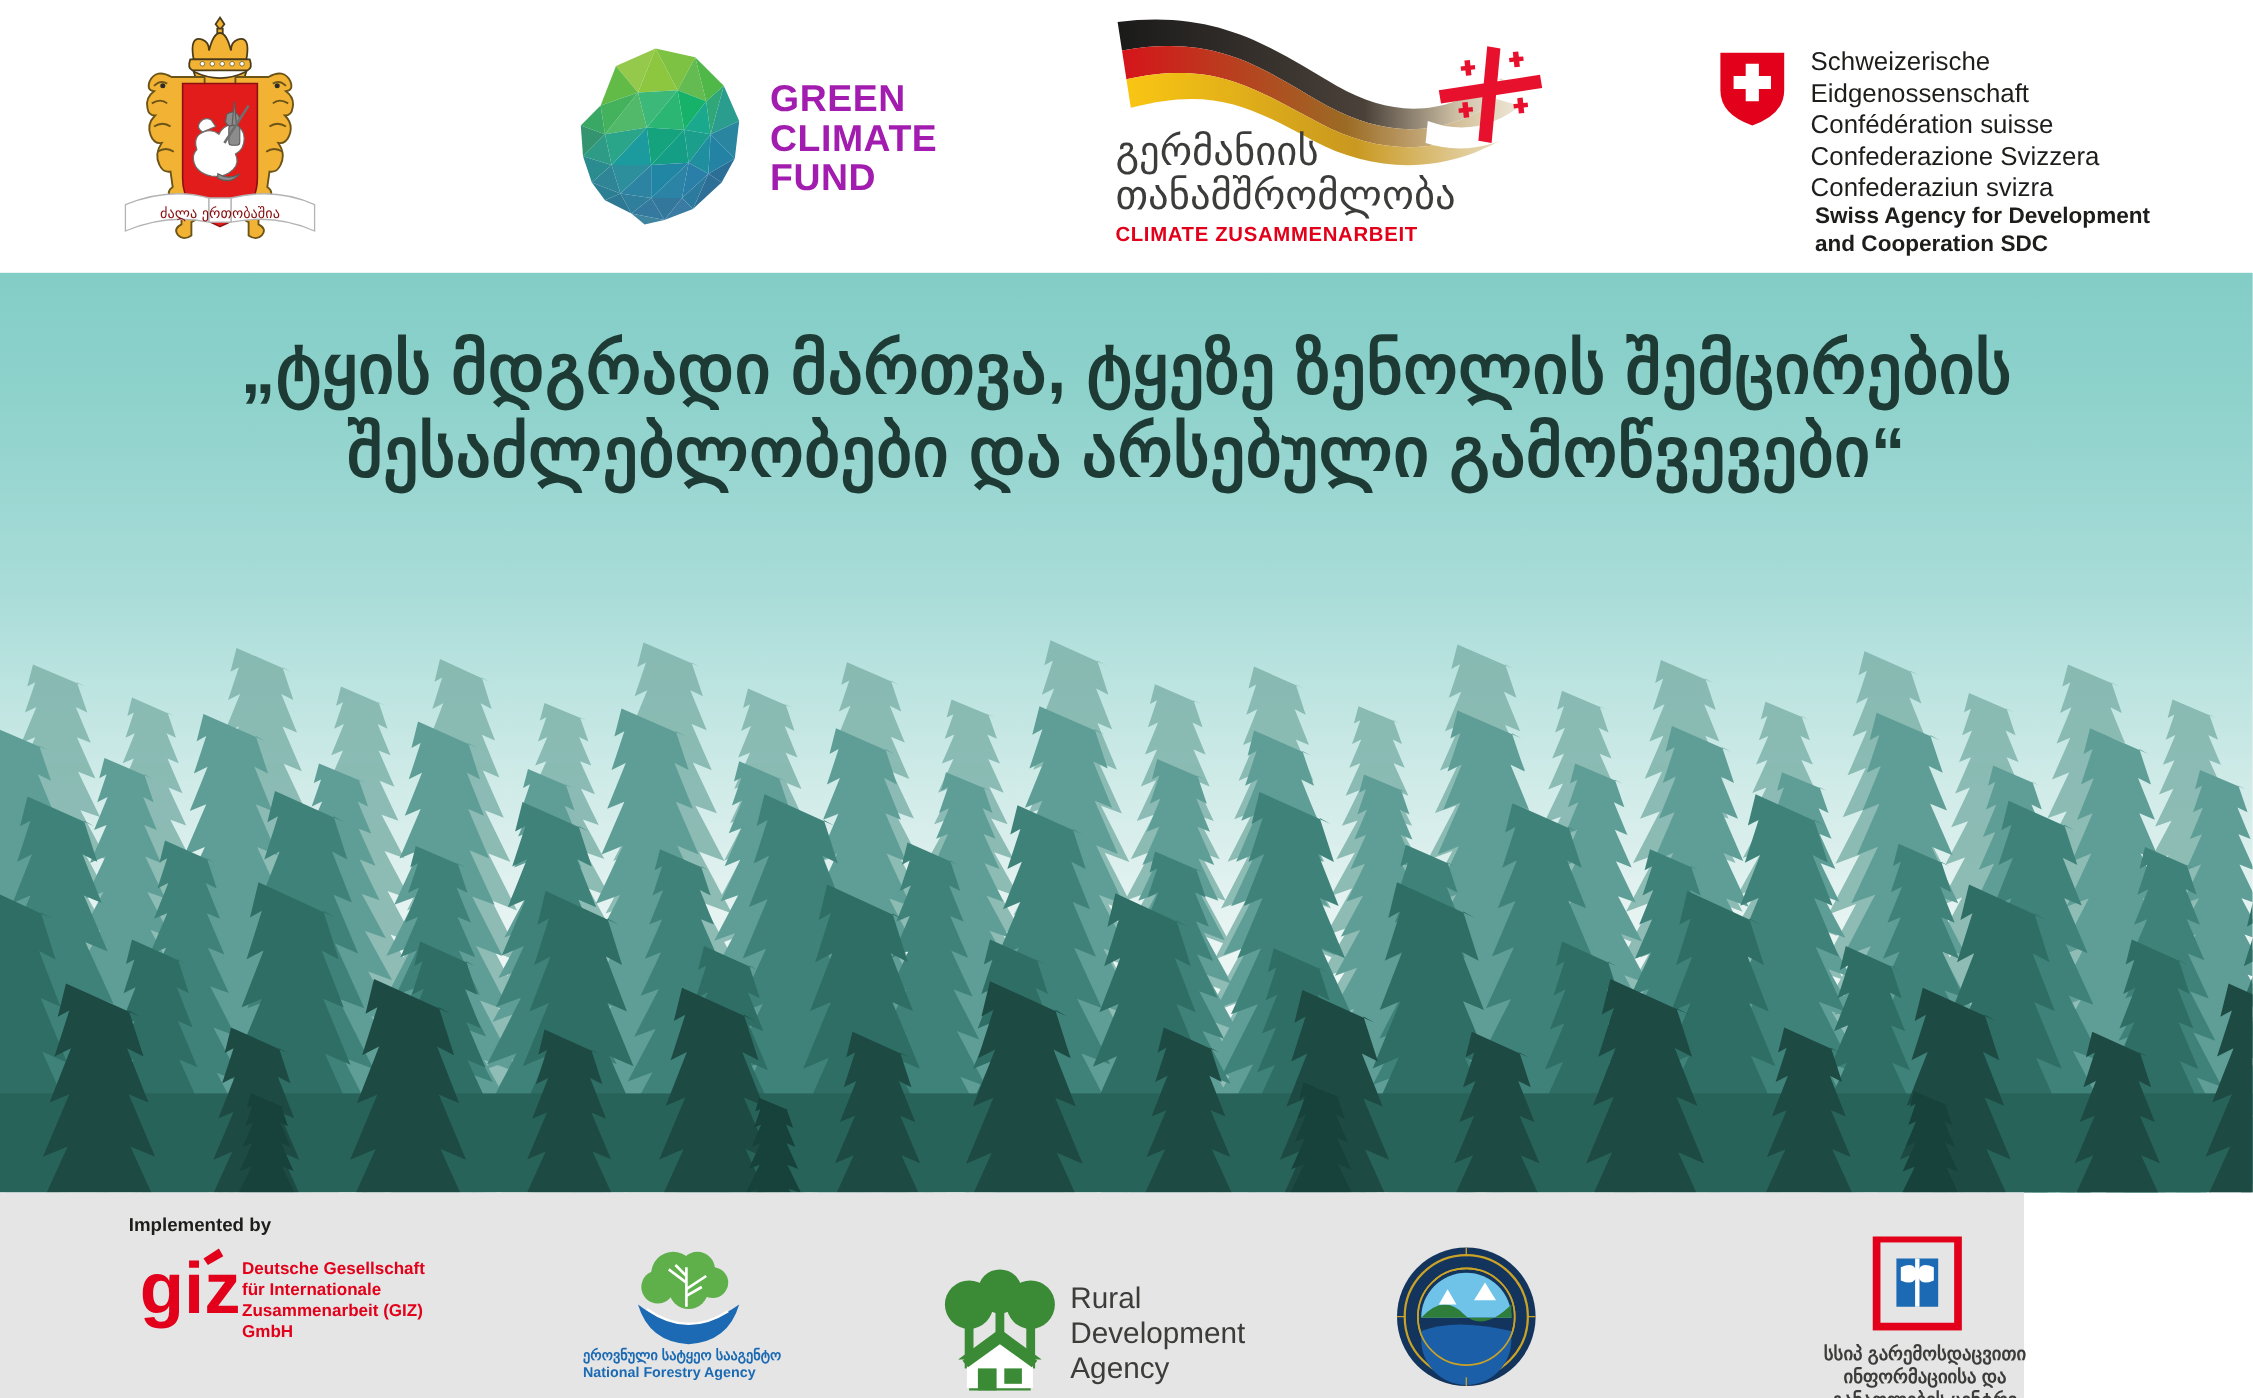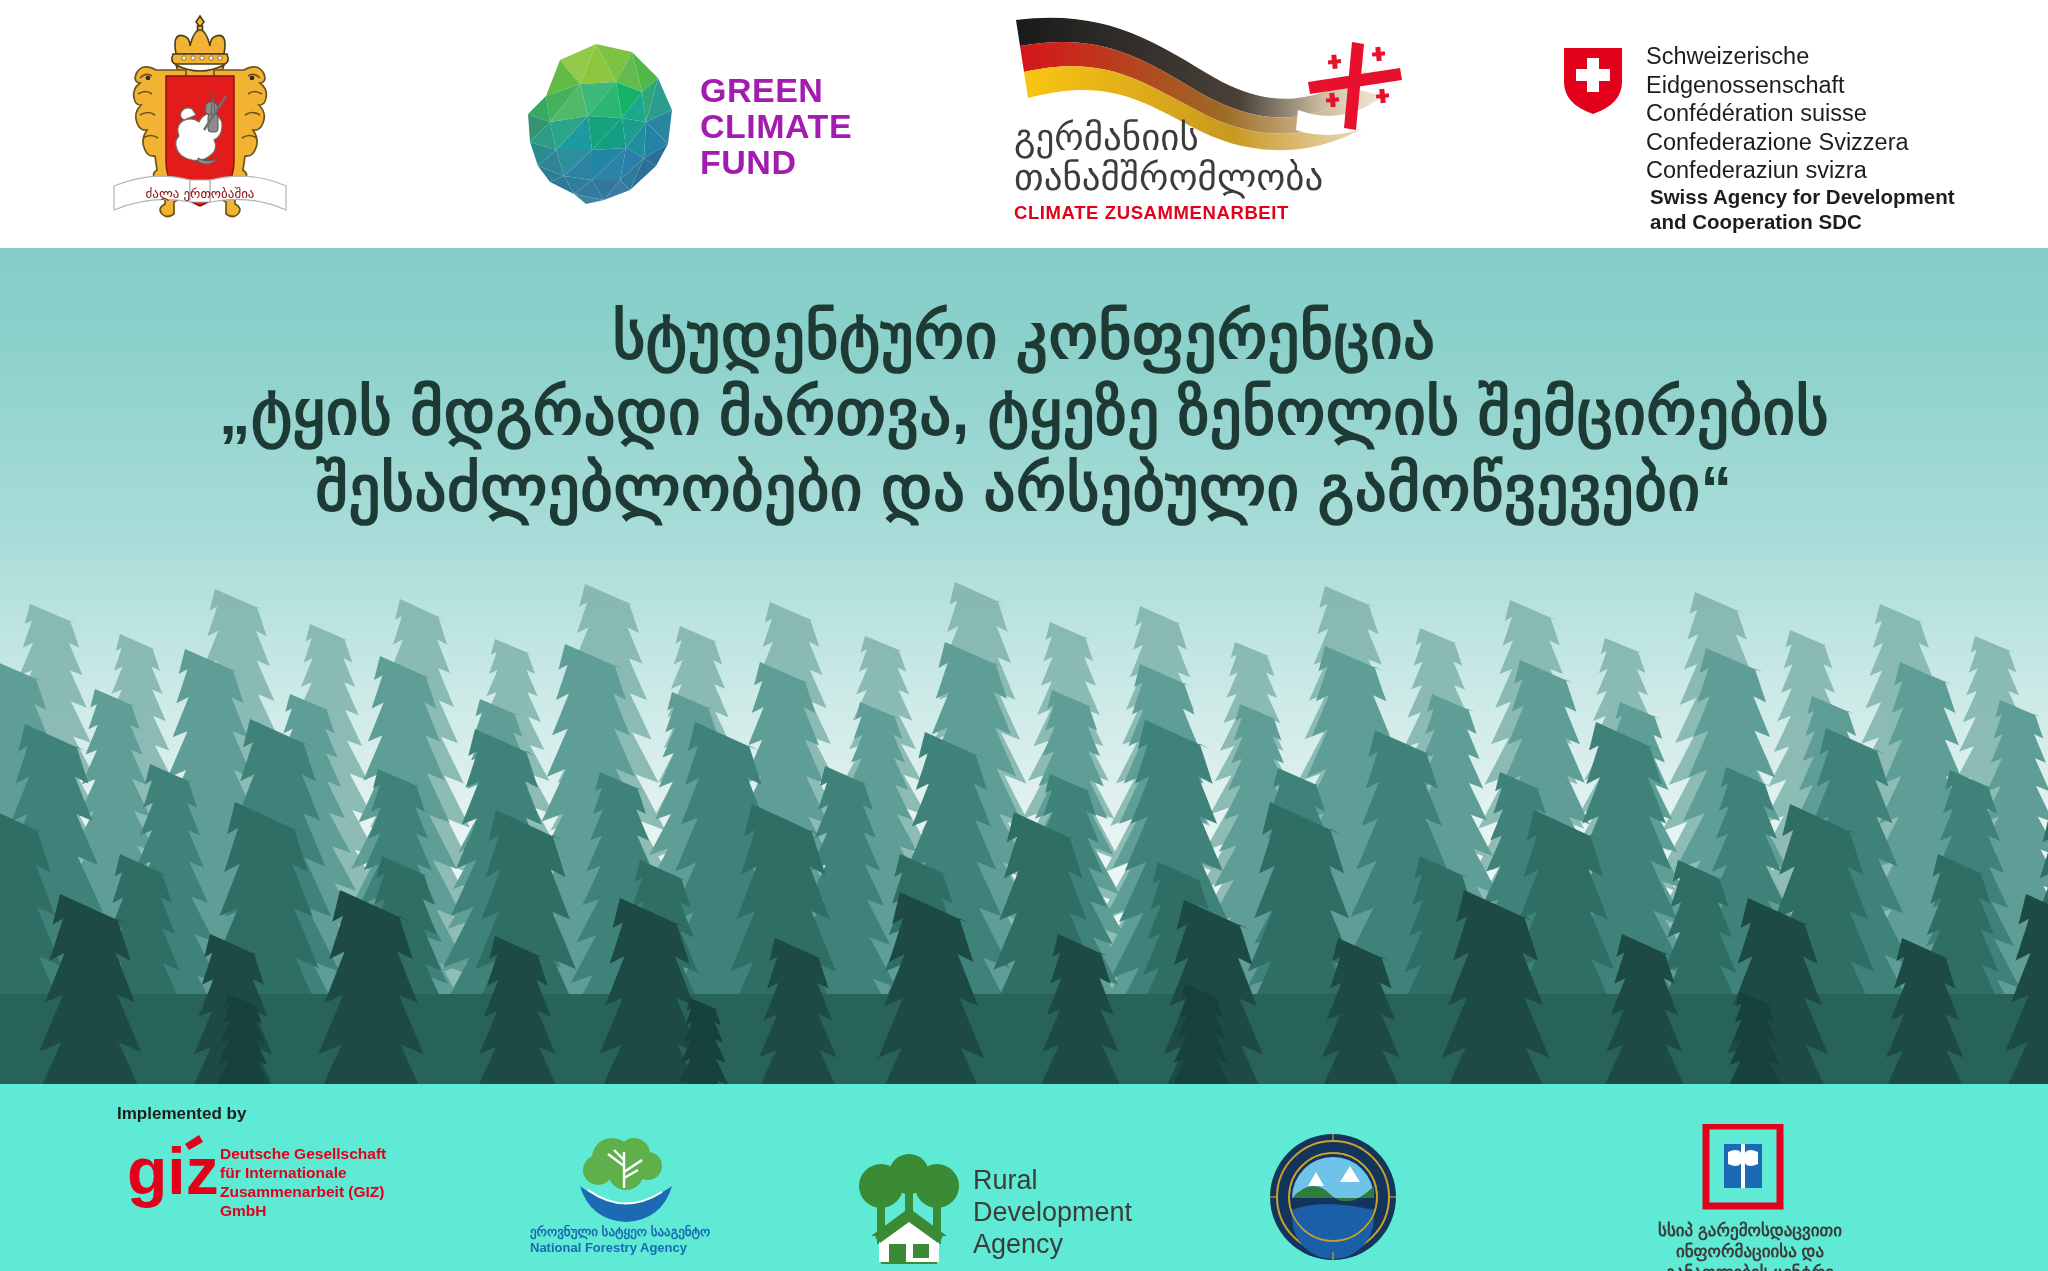--- a/index.html
+++ b/index.html
@@ -73,22 +73,22 @@
   }
   #title .l1 { display: block; }
   #title .l2 { display: block; }
   #title .l3 { display: block; }
 
   
   #forest { position: absolute; left: 0; bottom: 0; width: 2048px; height: 520px; }
 
   
   #bottom-bar {
-    position: absolute; left: 0; top: 1084px; width: 2048px; height: 187px;
-    background: #5eead4;
+    position: absolute; left: 0; top: 1084px; width: 1840px; height: 187px;
+    background: #e5e5e5;
     padding-left: 33px;
   }
   #impl-label {
     position: absolute; left: 117px; top: 20px;
     font-size: 17px; font-weight: 700; color: #1d1d1b;
   }
   #giz-logo { position: absolute; left: 100px; top: 48px; width: 320px; height: 90px; }
   #giz-word { position: absolute; left: 0; top: 0; width: 104px; height: 78px; margin-left: 27px; }
   #giz-desc {
     position: absolute; left: 120px; top: 12px; width: 210px;
@@ -313,21 +313,20 @@
     <div id="swiss-sdc">
       <div>Swiss Agency for Development</div>
       <div>and Cooperation SDC</div>
     </div>
   </div>
 </div>
 
 <div id="banner">
 
   <div id="title">
-    <span class="l1">სტუდენტური კონფერენცია</span>
     <span class="l2">„ტყის მდგრადი მართვა, ტყეზე ზენოლის შემცირების</span>
     <span class="l3">შესაძლებლობები და არსებული გამოწვევები“</span>
   </div>
 
   <div id="forest">
     <svg viewBox="0 0 2048 520" width="2048" height="520" preserveAspectRatio="none">
       <defs>
 
         <g id="fir">
           <path d="M0 0

